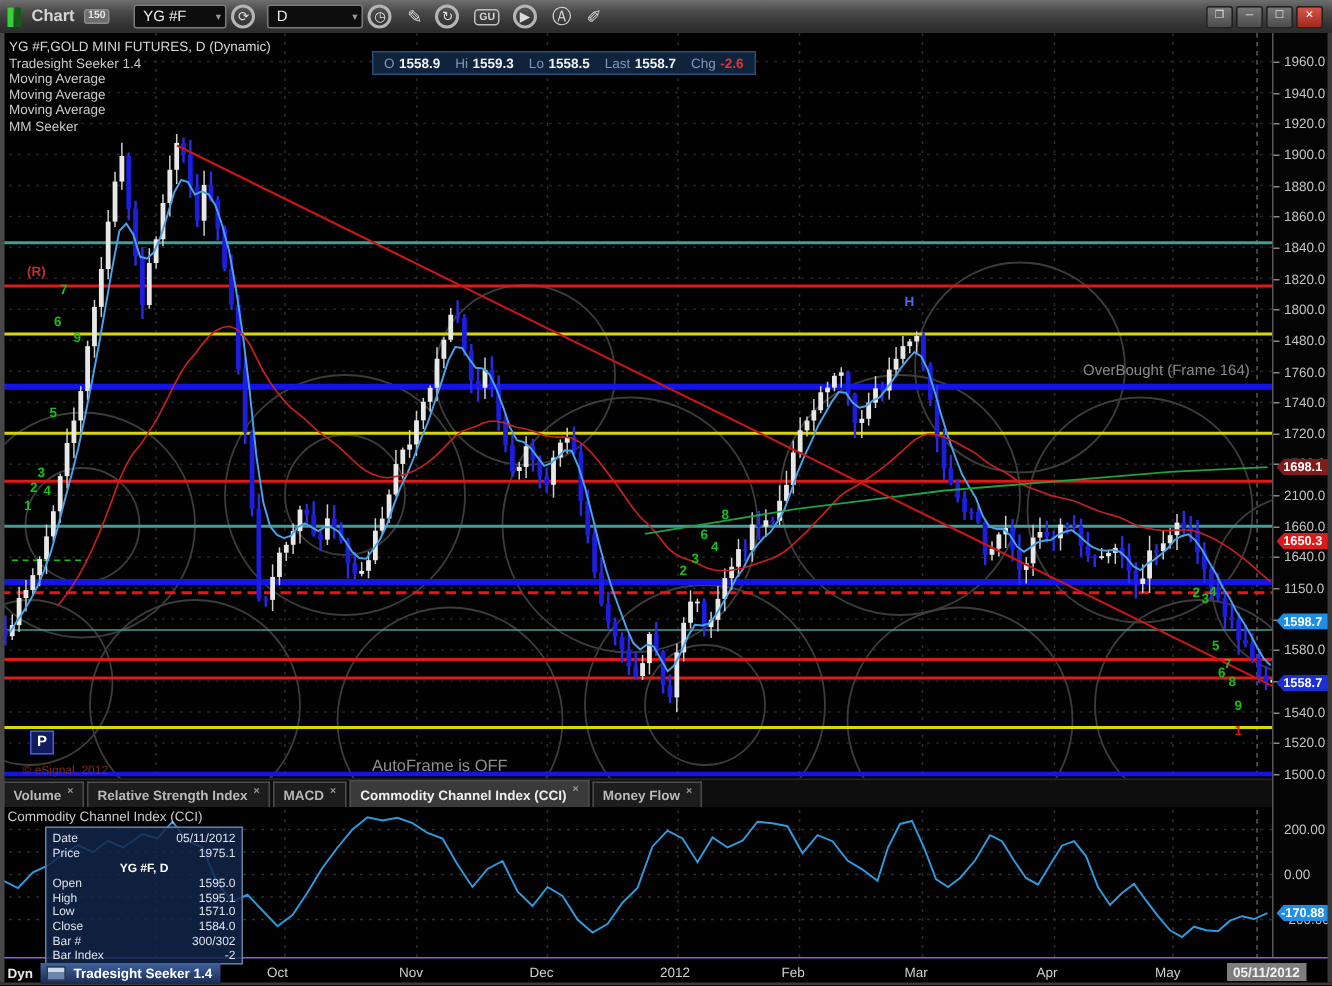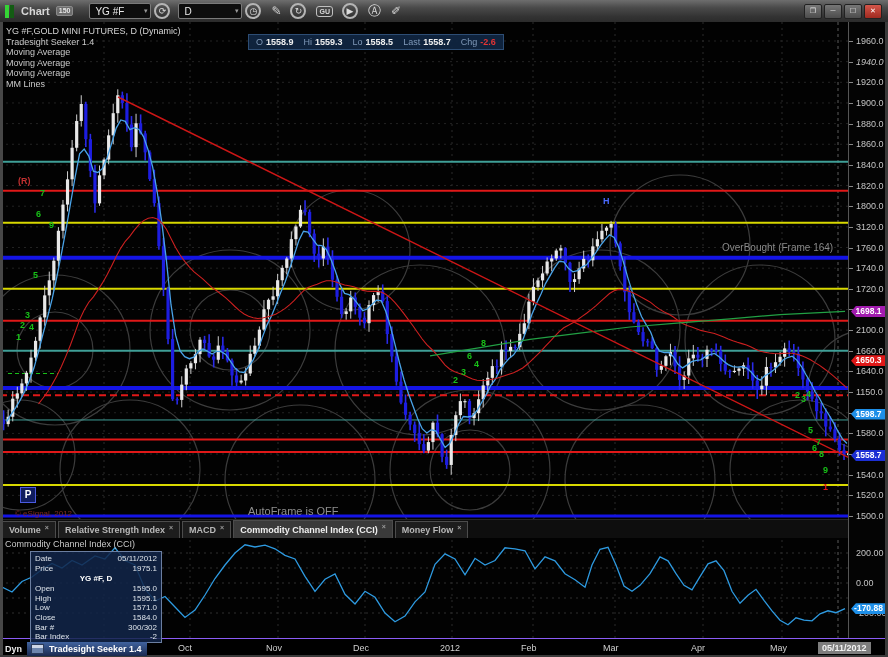--- a/index.html
+++ b/index.html
@@ -562,21 +562,21 @@
       <path d="M430,333.9L480,325.7L530,317.4L580,311.2L630,305.0L680,300.9L730,296.8L780,292.6L845,289.4" fill="none" stroke="#22a044" stroke-width="1.2"></path>
       <line x1="118" y1="75" x2="888" y2="455" stroke="#cc1616" stroke-width="1.4"></line>
     </svg>
 
   <div id="legend">
     <div style="color:#d6d6d6">YG #F,GOLD MINI FUTURES, D (Dynamic)</div>
     <div>Tradesight Seeker 1.4</div>
     <div>Moving Average</div>
     <div>Moving Average</div>
     <div>Moving Average</div>
-    <div>MM Lines</div>
+    <div>MM Seeker</div>
   </div>
 
   <div id="quotebar">
     <span class="ql">O</span>
       <span class="qv">1558.9</span>
     <span class="ql">Hi</span>
       <span class="qv">1559.3</span>
     <span class="ql">Lo</span>
       <span class="qv">1558.5</span>
     <span class="ql">Last</span>
@@ -587,37 +587,37 @@
 
   <div id="overbought">OverBought (Frame 164)</div>
   <div id="autoframe">AutoFrame is OFF</div>
   <div id="copyright">© eSignal, 2012</div>
   <div id="pbadge">P</div>
 
   <div id="price-axis">
       <div class="tick" style="top: 19px;"></div>
       <div class="axlbl" style="top: 14px;">1960.0</div>
       <div class="tick" style="top: 39.6522px;"></div>
-      <div class="axlbl" style="top: 34.6522px; font-style: italic;">1940.0</div>
+      <div class="axlbl" style="top: 34.6522px;">1940.0</div>
       <div class="tick" style="top: 60.3043px;"></div>
       <div class="axlbl" style="top: 55.3043px;">1920.0</div>
       <div class="tick" style="top: 80.9565px;"></div>
       <div class="axlbl" style="top: 75.9565px;">1900.0</div>
       <div class="tick" style="top: 101.609px;"></div>
       <div class="axlbl" style="top: 96.6087px;">1880.0</div>
       <div class="tick" style="top: 122.261px;"></div>
       <div class="axlbl" style="top: 117.261px;">1860.0</div>
       <div class="tick" style="top: 142.913px;"></div>
       <div class="axlbl" style="top: 137.913px;">1840.0</div>
       <div class="tick" style="top: 163.565px;"></div>
       <div class="axlbl" style="top: 158.565px;">1820.0</div>
       <div class="tick" style="top: 184.217px;"></div>
       <div class="axlbl" style="top: 179.217px;">1800.0</div>
       <div class="tick" style="top: 204.87px;"></div>
-      <div class="axlbl" style="top: 199.87px;">3120.0</div>
+      <div class="axlbl" style="top: 199.87px;">1480.0</div>
       <div class="tick" style="top: 225.522px;"></div>
       <div class="axlbl" style="top: 220.522px;">1760.0</div>
       <div class="tick" style="top: 246.174px;"></div>
       <div class="axlbl" style="top: 241.174px;">1740.0</div>
       <div class="tick" style="top: 266.826px;"></div>
       <div class="axlbl" style="top: 261.826px;">1720.0</div>
       <div class="tick" style="top: 287.478px;"></div>
       <div class="axlbl" style="top: 282.478px;">1700.0</div>
       <div class="tick" style="top: 308.13px;"></div>
       <div class="axlbl" style="top: 303.13px;">2100.0</div>
@@ -632,21 +632,21 @@
       <div class="tick" style="top: 411.391px;"></div>
       <div class="axlbl" style="top: 406.391px;">1580.0</div>
       <div class="tick" style="top: 432.043px;"></div>
       <div class="axlbl" style="top: 427.043px;">1560.0</div>
       <div class="tick" style="top: 452.696px;"></div>
       <div class="axlbl" style="top: 447.696px;">1540.0</div>
       <div class="tick" style="top: 473.348px;"></div>
       <div class="axlbl" style="top: 468.348px;">1520.0</div>
       <div class="tick" style="top: 494px;"></div>
       <div class="axlbl" style="top: 489px;">1500.0</div>
-      <div class="badge" style="background: #a21caf; top: 283.94px;">1698.1</div>
+      <div class="badge" style="background: #7f1d1d; top: 283.94px;">1698.1</div>
       <div class="badge" style="background: rgb(224, 24, 24); top: 333.299px;">1650.3</div>
       <div class="badge" style="background: rgb(30, 143, 232); top: 386.582px;">1598.7</div>
       <div class="badge" style="background: rgb(28, 47, 212); top: 427.886px;">1558.7</div>
       <div class="axlbl" style="top: 526px;">200.00</div>
       <div class="axlbl" style="top: 556px;">0.00</div>
       <div class="axlbl" style="top: 586px;">-200.00</div>
       <div class="badge" style="background: rgb(30, 143, 232); top: 581.132px;">-170.88</div>
     </div>
 
   <div id="markers">

